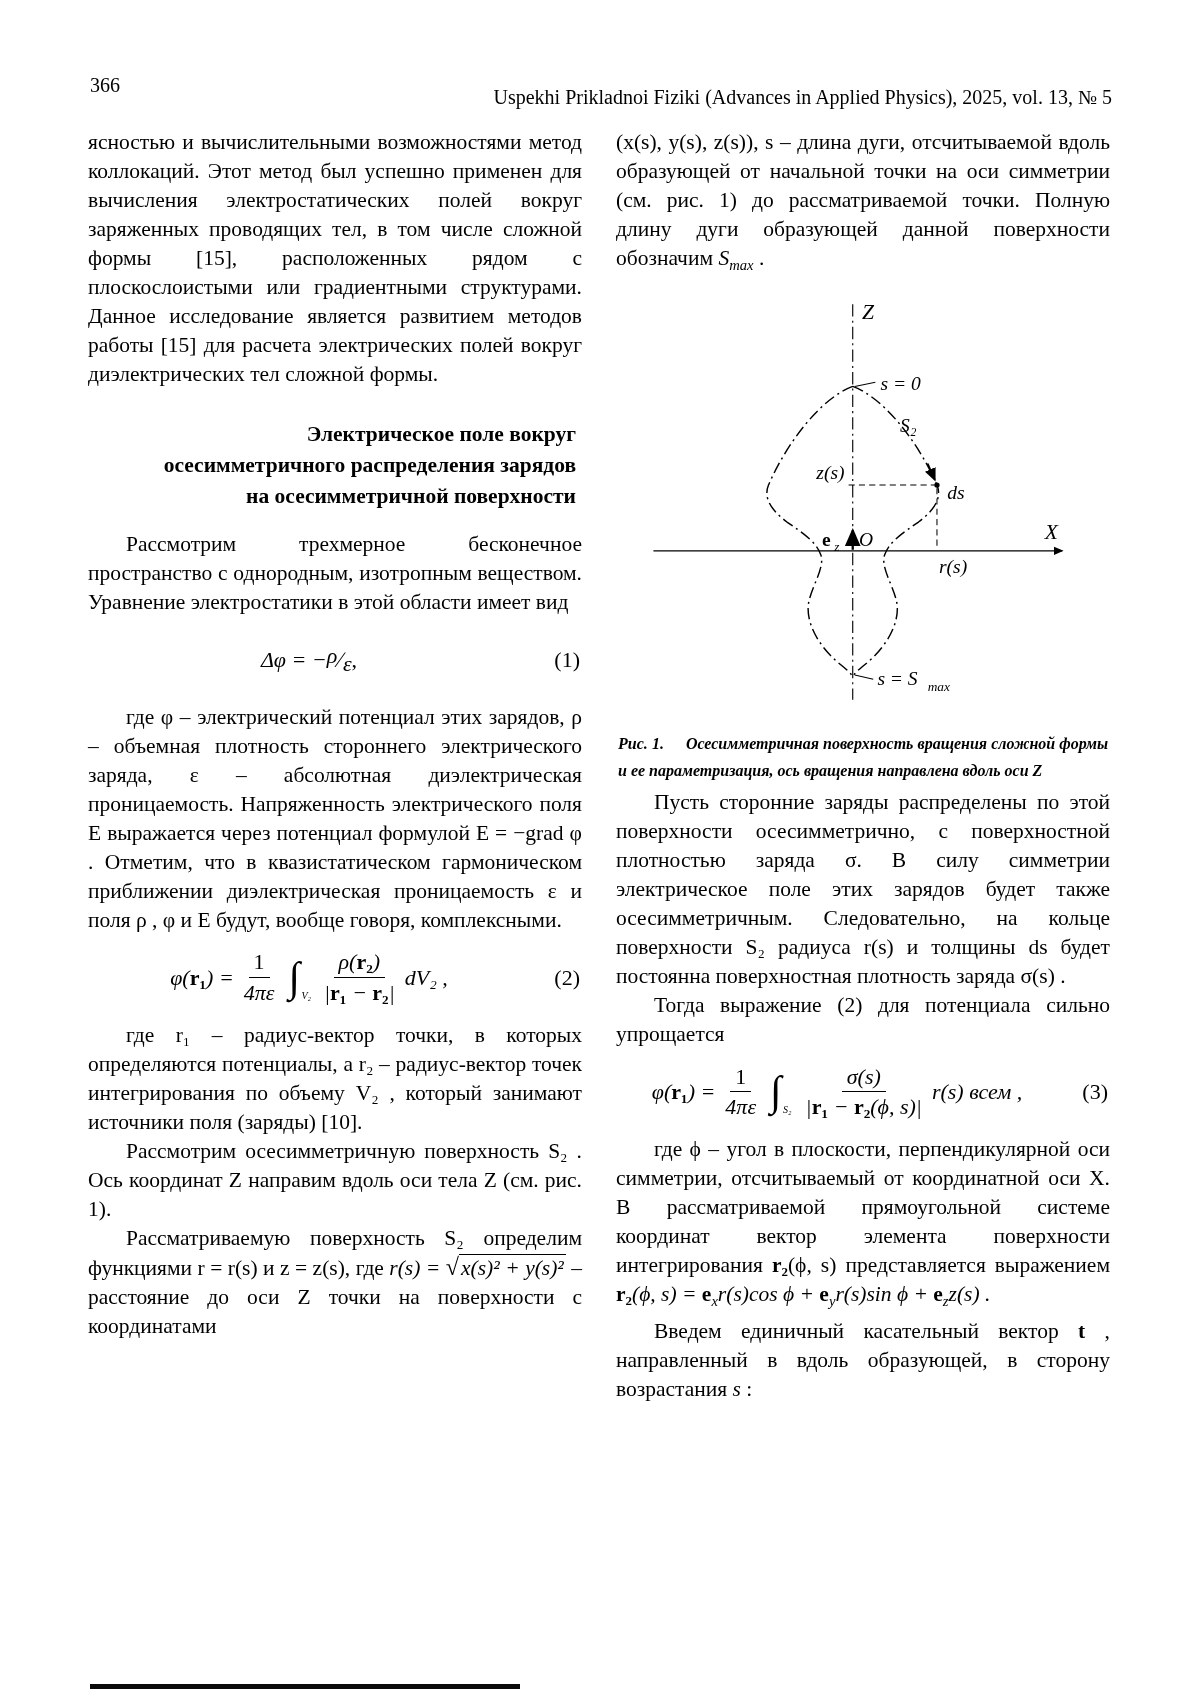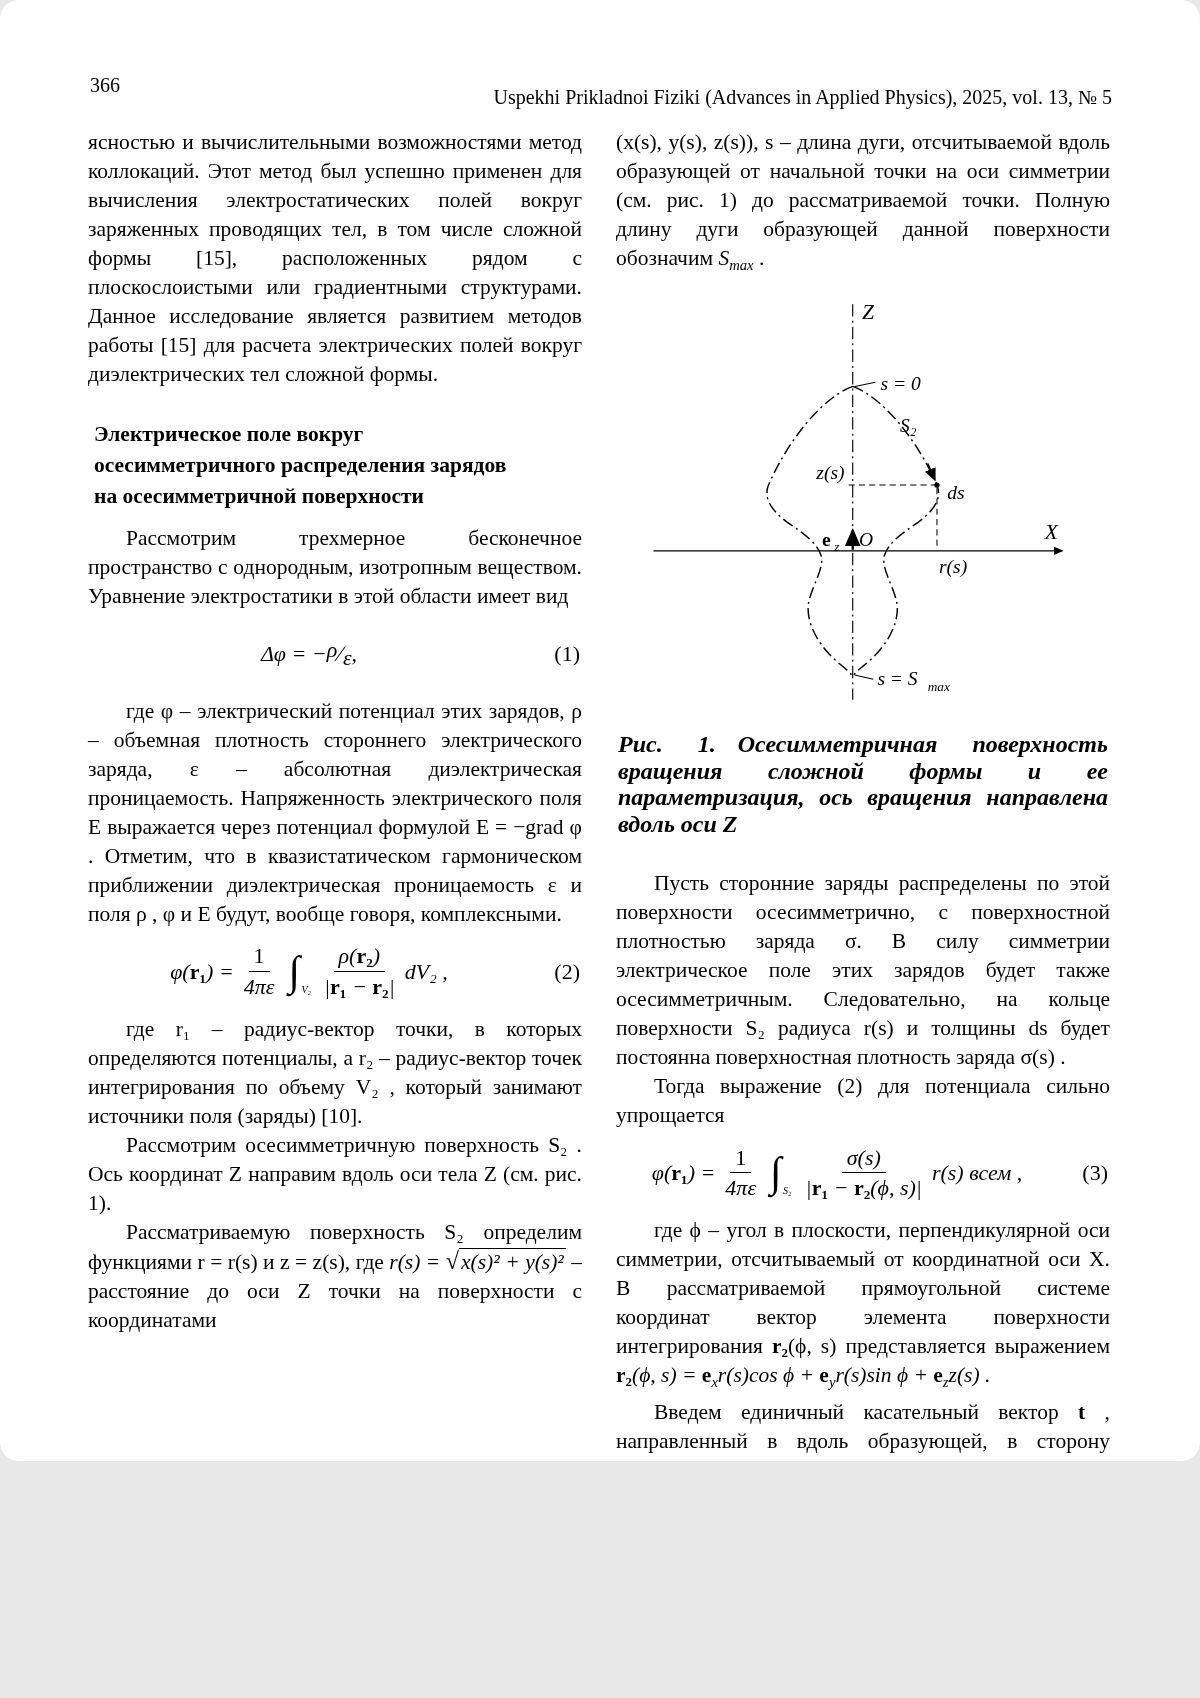--- a/index.html
+++ b/index.html
@@ -1,37 +1,36 @@
 <!DOCTYPE html>
 <html><head>
 <meta charset="utf-8">
 <style>
   html,body { margin:0; padding:0; background:#e8e8e8; }
   .page {
-    position:relative; width:1200px; height:1461px; margin:0 auto;
+    position:relative; width:1200px; height:1698px; margin:0 auto;
     background:#ffffff; color:#000;
     font-family:"Liberation Serif","DejaVu Serif",serif;
     overflow:hidden;
-    border-radius:19px;
   }
   
   .header { position:absolute; top:74px; left:88px; right:88px; height:30px; font-size:20px; }
   .page-num { position:absolute; left:2px; top:0; }
   .journal { position:absolute; right:0; top:12px; }
 
   
   .col { position:absolute; top:128px; width:494px; font-size:21.5px; line-height:29px; text-align:justify; }
   .col-left { left:88px; }
   .col-right { left:616px; }
   .para { margin:0; text-indent:38px; }
   .noindent { text-indent:0; }
 
   .section-heading {
-    font-size:21.5px; font-weight:bold; text-align:left;
-    white-space:pre-line; margin:30px 6px 12px; line-height:31px;
+    font-size:21.5px; font-weight:bold; text-align:right;
+    white-space:pre-line; margin:30px 6px 18px; line-height:31px;
   }
 
   .mi { font-style:italic; }
   .vec { font-weight:bold; font-style:normal; }
   sub { font-size:0.68em; }
 
   
   .equation {
     position:relative; display:flex; justify-content:center; align-items:center;
     margin:14px 0 16px; padding-right:52px; font-size:22px; min-height:56px;
@@ -54,22 +53,22 @@
 
   
   .figure { margin:16px 0 0; text-align:center; }
   .figure svg { display:inline-block; }
   .fig-label { font-family:"Liberation Serif","DejaVu Serif",serif; font-size:19px; font-style:italic; }
   .fig-label-lg { font-size:21px; }
   .fig-sub { font-size:13px; font-style:italic; }
   .fig-bold { font-weight:bold; font-style:normal; }
 
   .caption {
-    font-size:24px; line-height:26.5px; font-weight:bold; font-style:italic;
-    text-align:justify; margin:16px 2px 32px;
+    font-size:16px; line-height:26.5px; font-weight:bold; font-style:italic;
+    text-align:justify; margin:16px 2px 4px;
   }
   .cap-label { margin-right:22px; }
 
   .scan-bar { position:absolute; left:90px; top:1684px; width:430px; height:5px; background:#0a0a0a; }
 
   svg .stroke { stroke:#000; fill:none; }
 </style>
 </head>
 <body>
 

